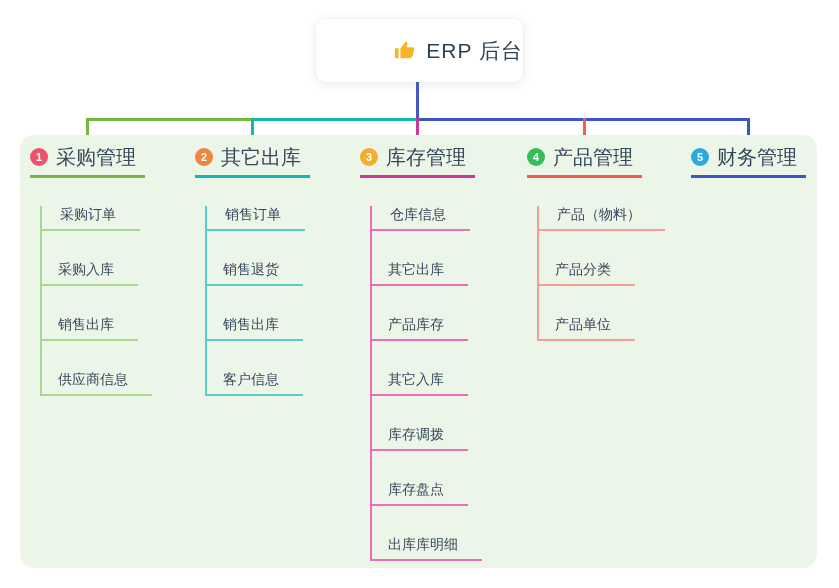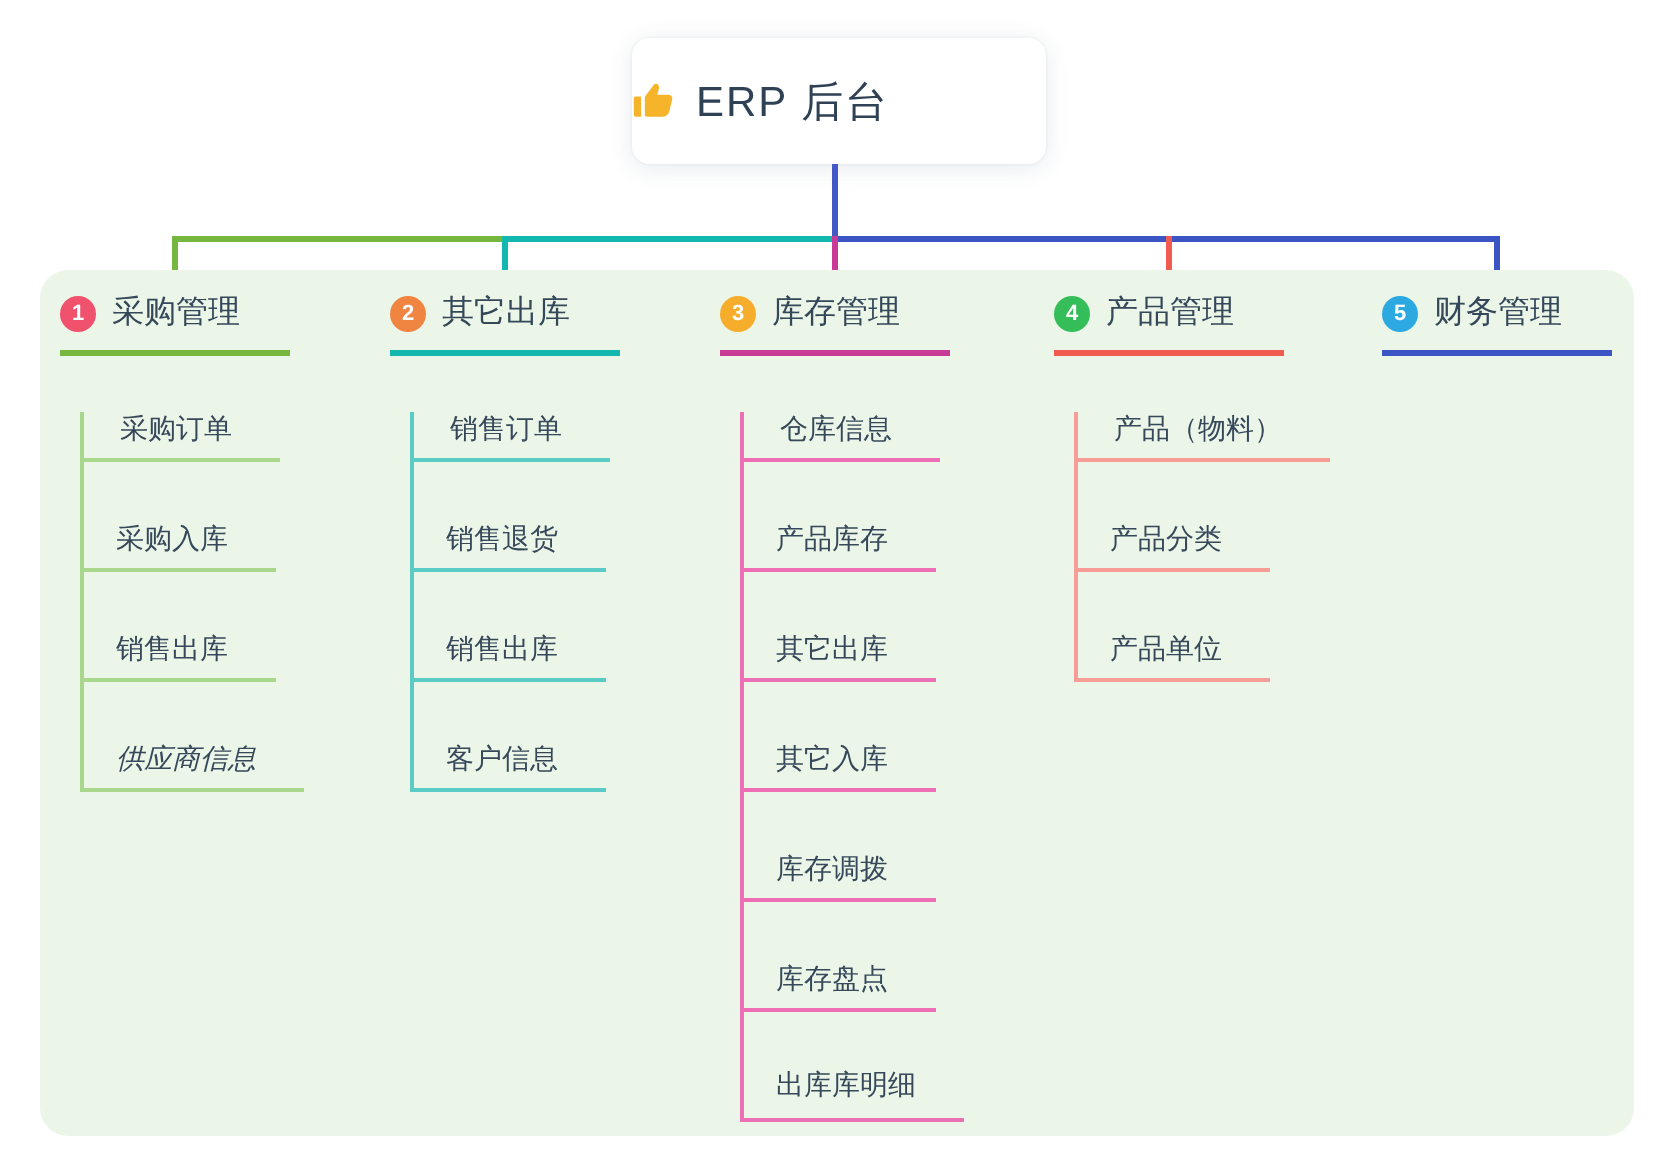--- a/index.html
+++ b/index.html
@@ -4,21 +4,21 @@
 <style>
   html,body{margin:0;padding:0;background:#ffffff;}
   body{font-family:"Liberation Sans","DejaVu Sans",sans-serif;color:#36485a;}
   .stage{position:relative;width:839px;height:588px;background:#ffffff;overflow:hidden;}
 
   
   .root-node{
     position:absolute;left:316px;top:19px;width:207px;height:63px;
     background:#ffffff;border-radius:9px;
     box-shadow:0 2px 12px rgba(60,80,110,0.12), 0 0 0 1px rgba(0,0,0,0.02);
-    display:flex;align-items:center;justify-content:flex-start;gap:10px;
+    display:flex;align-items:center;justify-content:flex-end;gap:10px;
   }
   .root-title{font-size:21px;color:#2f4154;letter-spacing:1px;}
   .root-icon{display:flex;align-items:center;}
 
   
   .panel{
     position:absolute;left:20px;top:135px;width:797px;height:433px;
     border-radius:14px;
   }
 
@@ -31,21 +31,21 @@
     display:flex;align-items:center;gap:8px;
     height:22px;line-height:22px;
     padding-bottom:7px;border-bottom:3px solid #999;
     cursor:default;
   }
   .badge{
     width:18px;height:18px;border-radius:50%;flex:0 0 18px;
     color:#ffffff;font-size:11px;font-weight:bold;
     display:flex;align-items:center;justify-content:center;line-height:18px;
   }
-  .branch-label{font-size:16px;white-space:nowrap;color:#35485a;}
+  .branch-label{font-size:20px;white-space:nowrap;color:#35485a;}
   .children{margin-left:10px;border-left:2px solid #ccc;width:max-content;}
   .child{
     margin-top:30px;
     padding:0 24px 7px 16px;
     font-size:14px;line-height:16px;white-space:nowrap;
     border-bottom:2px solid #ccc;
     width:max-content;color:#36485a;cursor:default;
   }
   .child:first-child{margin-top:28px;padding-left:18px;}
 </style>
@@ -80,21 +80,21 @@
   <div id="branches">
       <div class="branch" style="left: 30px; width: 115px;">
         <div class="branch-header" style="border-bottom-color: rgb(118, 184, 63);">
           <span class="badge" style="background: rgb(240, 81, 108);">1</span>
           <span class="branch-label">采购管理</span>
         </div>
         <div class="children" style="border-left-color: rgb(169, 215, 140);">
           <div class="child" style="border-bottom-color: rgb(169, 215, 140);">采购订单</div>
           <div class="child" style="border-bottom-color: rgb(169, 215, 140);">采购入库</div>
           <div class="child" style="border-bottom-color: rgb(169, 215, 140);">销售出库</div>
-          <div class="child" style="border-bottom-color: rgb(169, 215, 140); font-style: italic;">供应商信息</div>
+          <div class="child" style="border-bottom-color: rgb(169, 215, 140);">供应商信息</div>
         </div>
       </div>
       <div class="branch" style="left: 195px; width: 115px;">
         <div class="branch-header" style="border-bottom-color: rgb(18, 183, 174);">
           <span class="badge" style="background: rgb(240, 132, 65);">2</span>
           <span class="branch-label">其它出库</span>
         </div>
         <div class="children" style="border-left-color: rgb(90, 204, 197);">
           <div class="child" style="border-bottom-color: rgb(90, 204, 197);">销售订单</div>
           <div class="child" style="border-bottom-color: rgb(90, 204, 197);">销售退货</div>
@@ -102,26 +102,26 @@
           <div class="child" style="border-bottom-color: rgb(90, 204, 197);">客户信息</div>
         </div>
       </div>
       <div class="branch" style="left: 360px; width: 115px;">
         <div class="branch-header" style="border-bottom-color: rgb(201, 58, 150);">
           <span class="badge" style="background: rgb(246, 173, 44);">3</span>
           <span class="branch-label">库存管理</span>
         </div>
         <div class="children" style="border-left-color: rgb(238, 110, 181);">
           <div class="child" style="border-bottom-color: rgb(238, 110, 181);">仓库信息</div>
+          <div class="child" style="border-bottom-color: rgb(238, 110, 181);">其它出库</div>
           <div class="child" style="border-bottom-color: rgb(238, 110, 181);">产品库存</div>
-          <div class="child" style="border-bottom-color: rgb(238, 110, 181);">其它出库</div>
           <div class="child" style="border-bottom-color: rgb(238, 110, 181);">其它入库</div>
           <div class="child" style="border-bottom-color: rgb(238, 110, 181);">库存调拨</div>
           <div class="child" style="border-bottom-color: rgb(238, 110, 181);">库存盘点</div>
-          <div class="child" style="border-bottom-color: rgb(238, 110, 181); font-family: Liberation Serif, serif;">出库库明细</div>
+          <div class="child" style="border-bottom-color: rgb(238, 110, 181);">出库库明细</div>
         </div>
       </div>
       <div class="branch" style="left: 527px; width: 115px;">
         <div class="branch-header" style="border-bottom-color: rgb(242, 91, 80);">
           <span class="badge" style="background: rgb(53, 189, 90);">4</span>
           <span class="branch-label">产品管理</span>
         </div>
         <div class="children" style="border-left-color: rgb(247, 157, 149); margin-top: 11px;">
           <div class="child" style="border-bottom-color: rgb(247, 157, 149);">产品（物料）</div>
           <div class="child" style="border-bottom-color: rgb(247, 157, 149);">产品分类</div>

